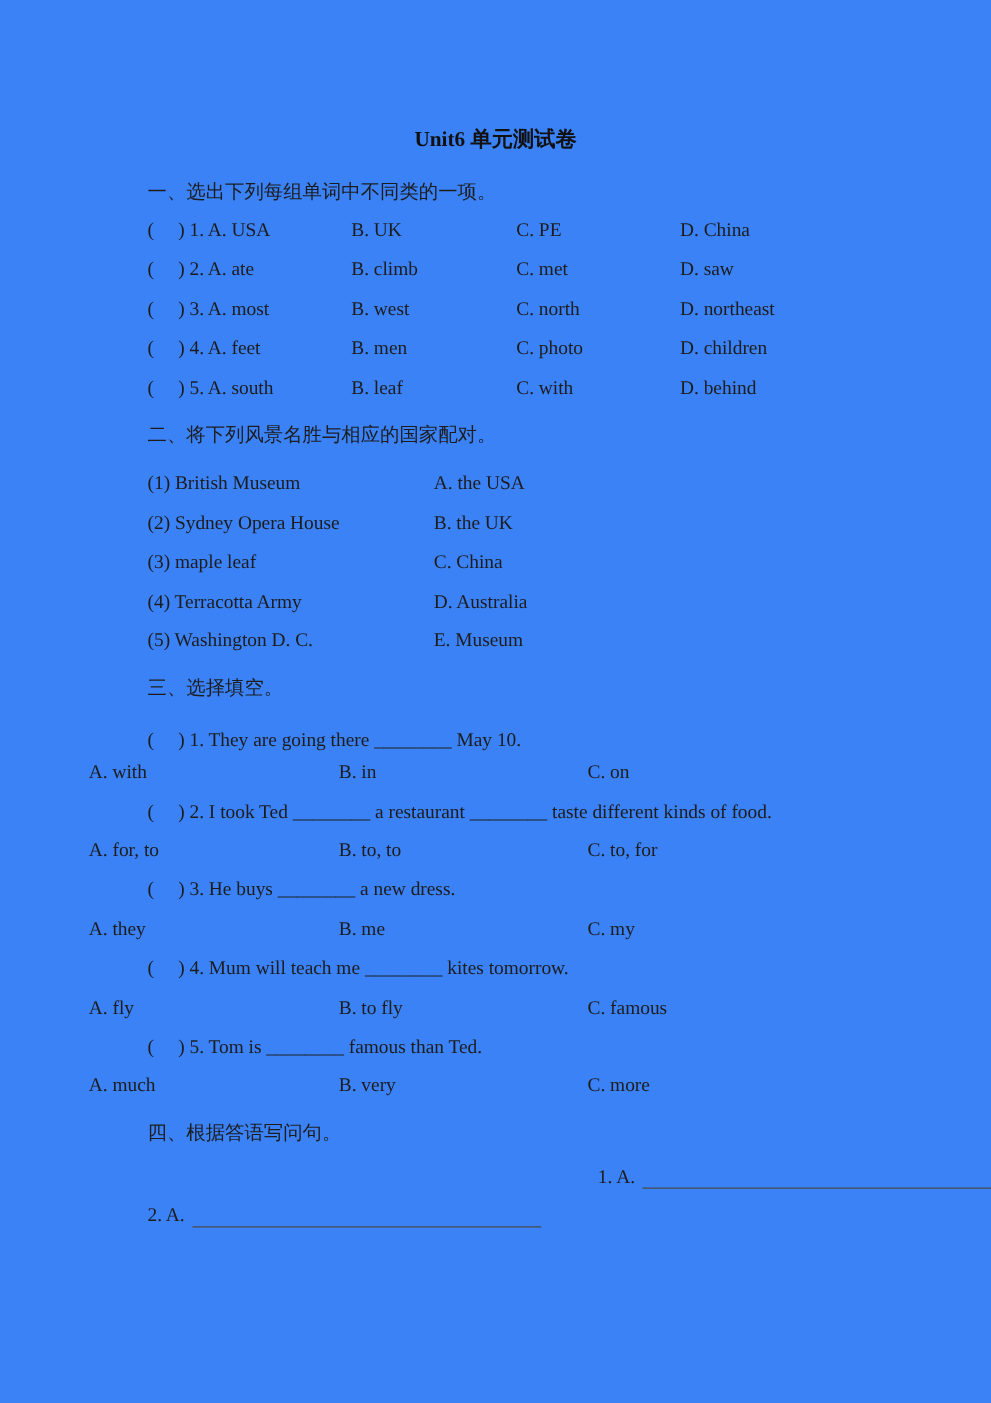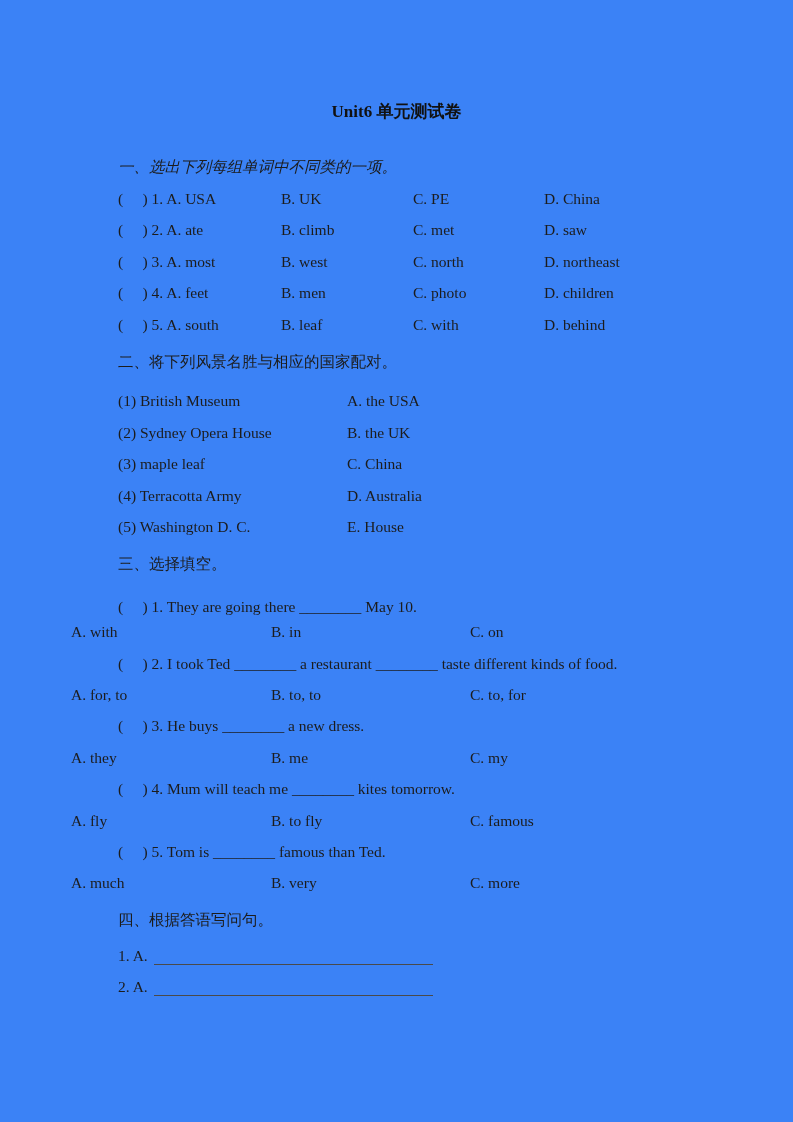--- a/index.html
+++ b/index.html
@@ -23,24 +23,24 @@
     color: #111;
   }
   .line {
     box-sizing: border-box;
     height: 31.4px;
     padding-left: 118px;
     display: flex;
     align-items: center;
   }
   .heading { margin-top: 6px; }
-  .heading-first { margin-top: 28px; font-style: italic; }
+  .heading-first { margin-top: 14px; }
   .mt8 { margin-top: 8px; }
   .mt5 { margin-top: 5px; align-items: flex-end; }
-  .mt4 { margin-top: 4px; }
+  .mt4 { margin-top: 4px; justify-content: flex-end; }
   .pre { white-space: pre; }
   .s1-row {
     display: grid;
     grid-template-columns: 163px 132px 131px auto;
     align-items: center;
   }
   .s2-row {
     display: grid;
     grid-template-columns: 229px auto;
     align-items: center;
@@ -112,21 +112,21 @@
   <div class="line s2-row">
     <span>(3) maple leaf</span>
     <span>C. China</span>
   </div>
   <div class="line s2-row">
     <span>(4) Terracotta Army</span>
     <span>D. Australia</span>
   </div>
   <div class="line s2-row">
     <span>(5) Washington D. C.</span>
-    <span>E. House</span>
+    <span>E. Museum</span>
   </div>
 
   <div class="line heading">三、选择填空。</div>
 
   <div class="line mt5">
     <span class="pre">(     ) 1. They are going there ________ May 10.</span>
   </div>
   <div class="line s3-opts">
     <span>A. with</span>
     <span>B. in</span>

